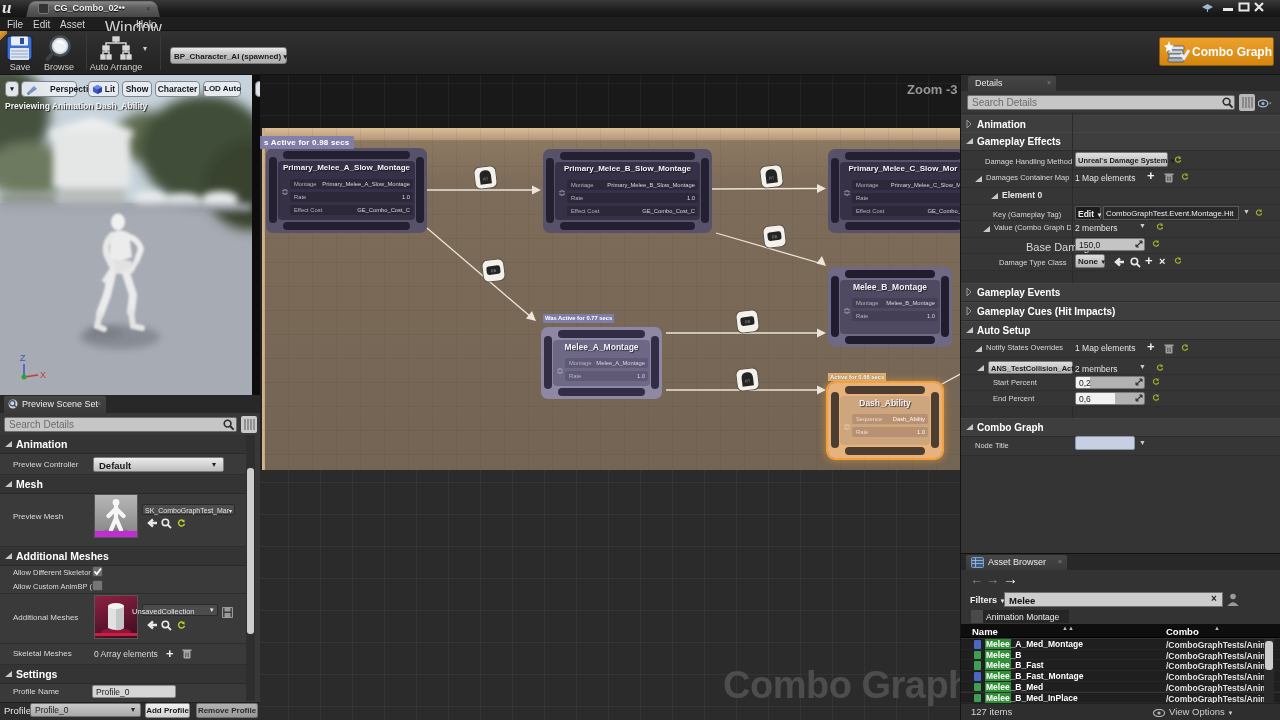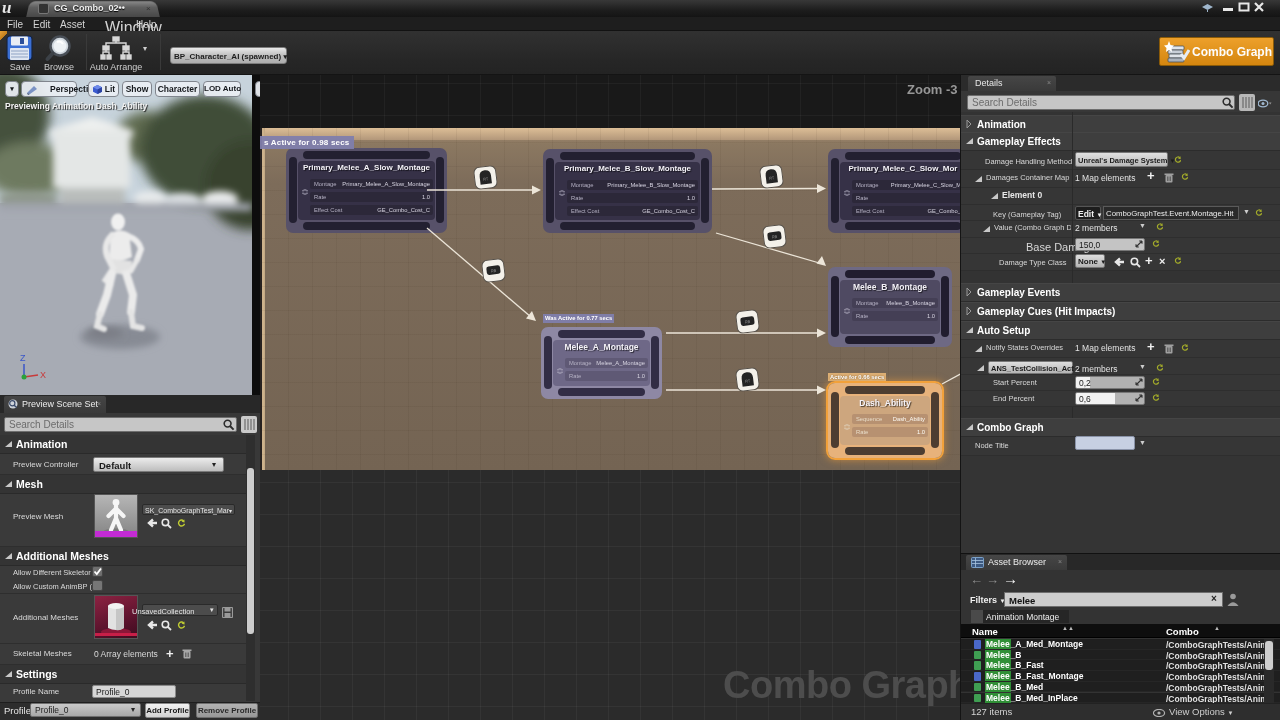--- a/index.html
+++ b/index.html
@@ -312,21 +312,21 @@
 <div class="abs" style="left:0;top:0;width:700px;height:53px;background-image:linear-gradient(rgba(255,255,255,.04) 1px,transparent 1px),linear-gradient(90deg,rgba(255,255,255,.04) 1px,transparent 1px);background-size:32px 32px;background-position:-4px 8px;"></div>
 <div class="abs" style="left:0;top:395px;width:700px;height:250px;background:#2b2b2b;"></div>
 <div class="abs" style="left:0;top:53px;width:700px;height:342px;background:#272220;"></div>
 <div class="abs" style="left:2px;top:53px;width:698px;height:342px;background:linear-gradient(#a98e72 0px,#8b7861 16px,#7d6c5a 55px,#746453 100%);"></div>
 <div class="abs" style="left:2px;top:53px;width:698px;height:12px;background:linear-gradient(#dcbe96,#b2977a);"></div>
 <div class="abs" style="left:2px;top:53px;width:3px;height:342px;background:#cdb28c;"></div>
 <div class="abs" style="left:2px;top:53px;width:698px;height:342px;background-image:linear-gradient(rgba(40,25,10,.06) 1px,transparent 1px),linear-gradient(90deg,rgba(40,25,10,.06) 1px,transparent 1px);background-size:24px 24px;background-position:-22px 14px;"></div>
 <div class="abs" style="left:0;top:395px;width:700px;height:250px;background-image:linear-gradient(rgba(255,255,255,.045) 1px,transparent 1px),linear-gradient(90deg,rgba(255,255,255,.045) 1px,transparent 1px);background-size:32px 32px;background-position:-4px 12px;"></div>
 <div class="abs b" style="left:463px;top:589px;font-size:38px;color:#4d4d4d;letter-spacing:-0.5px;white-space:nowrap;">Combo Graph</div>
 <div class="abs b" style="left:647px;top:7px;font-size:13px;color:#979797;">Zoom -3</div>
-<div class="abs" style="left:6px;top:73px;width:161px;height:85px;background:#575169;border-radius:7px;margin-left:20px;">
+<div class="abs" style="left:6px;top:73px;width:161px;height:85px;background:#575169;border-radius:7px;">
         <div class="abs" style="left:17px;right:17px;top:3px;height:8px;background:#232031;border-radius:4px;"></div>
         <div class="abs" style="left:17px;right:17px;bottom:3px;height:8px;background:#232031;border-radius:4px;"></div>
         <div class="abs" style="left:3px;top:9px;bottom:10px;width:8px;background:#232031;border-radius:4px;"></div>
         <div class="abs" style="right:3px;top:9px;bottom:10px;width:8px;background:#232031;border-radius:4px;"></div>
         <div class="abs" style="left:12px;right:12px;top:13px;bottom:13px;background:#363147;border-radius:4px;"></div>
         <div class="abs b" style="left:12px;right:12px;top:15px;text-align:center;font-size:8px;color:#f4f2f8;text-shadow:1px 1px 1px rgba(0,0,0,.65);white-space:nowrap;">Primary_Melee_A_Slow_Montage</div>
         <div class="abs" style="left:24px;right:14px;top:31px;height:10px;background:#2c2839;border-radius:2px;font-size:5.8px;line-height:10px;white-space:nowrap;">
           <span style="position:absolute;left:4px;color:#b5b1c4;">Montage</span>
           <span style="position:absolute;right:3px;color:#d6d3e0;">Primary_Melee_A_Slow_Montage</span>
         </div>

